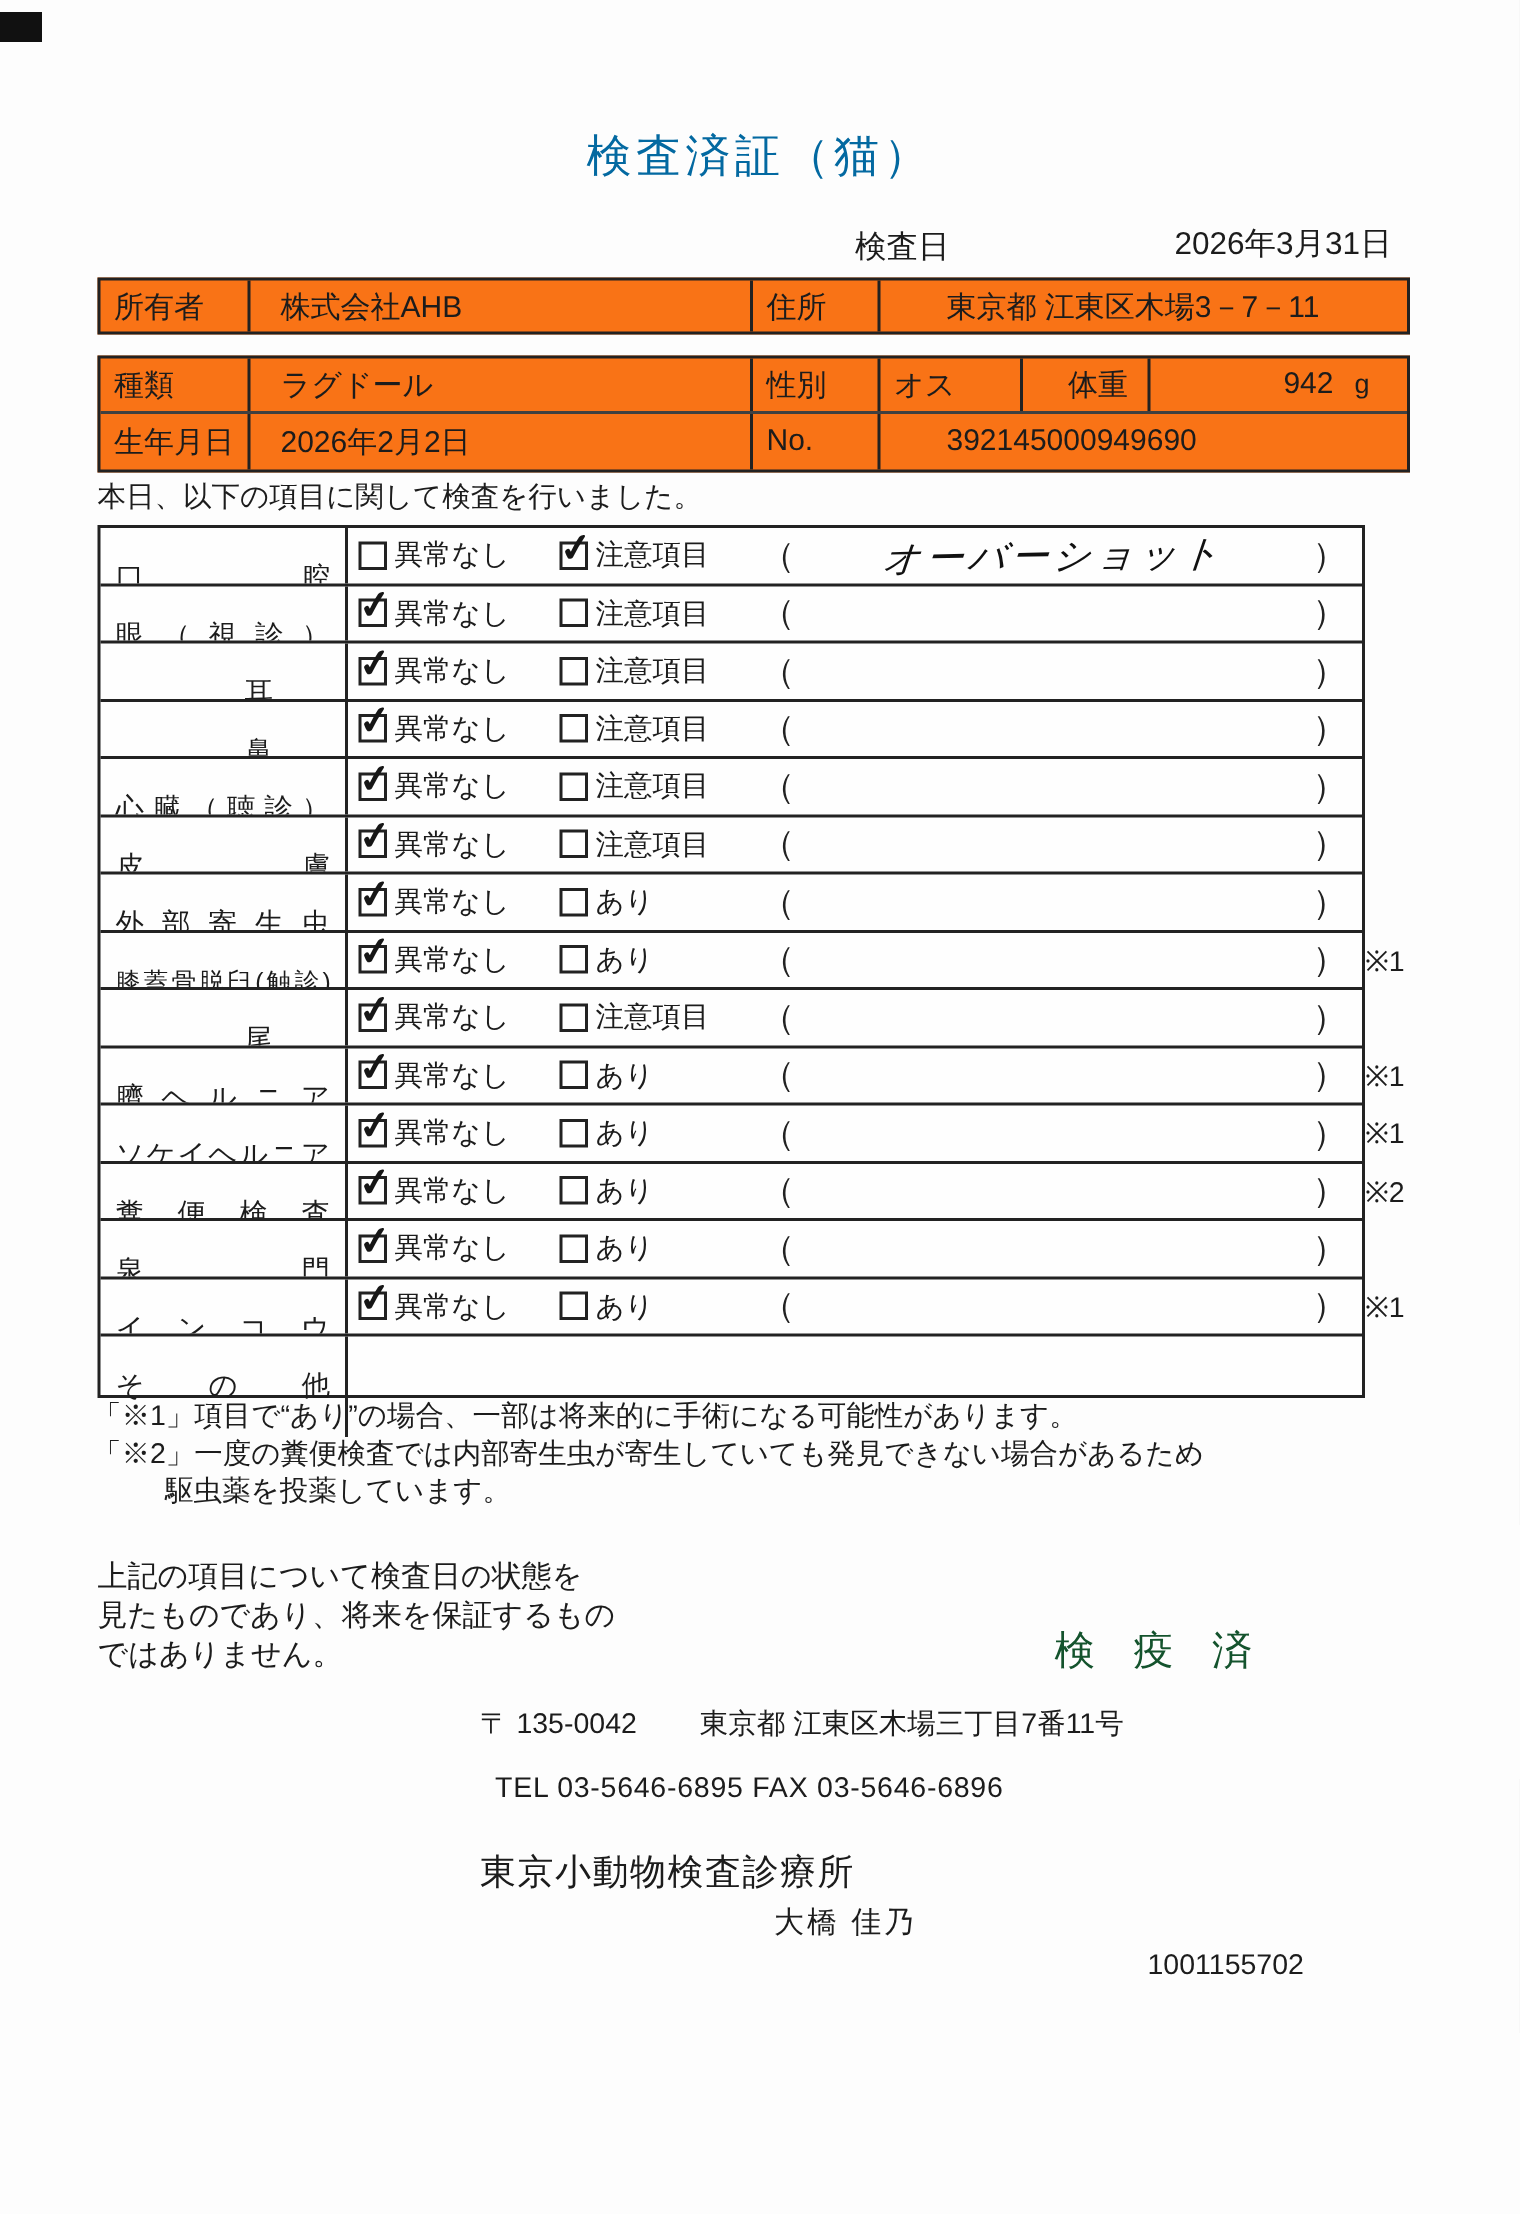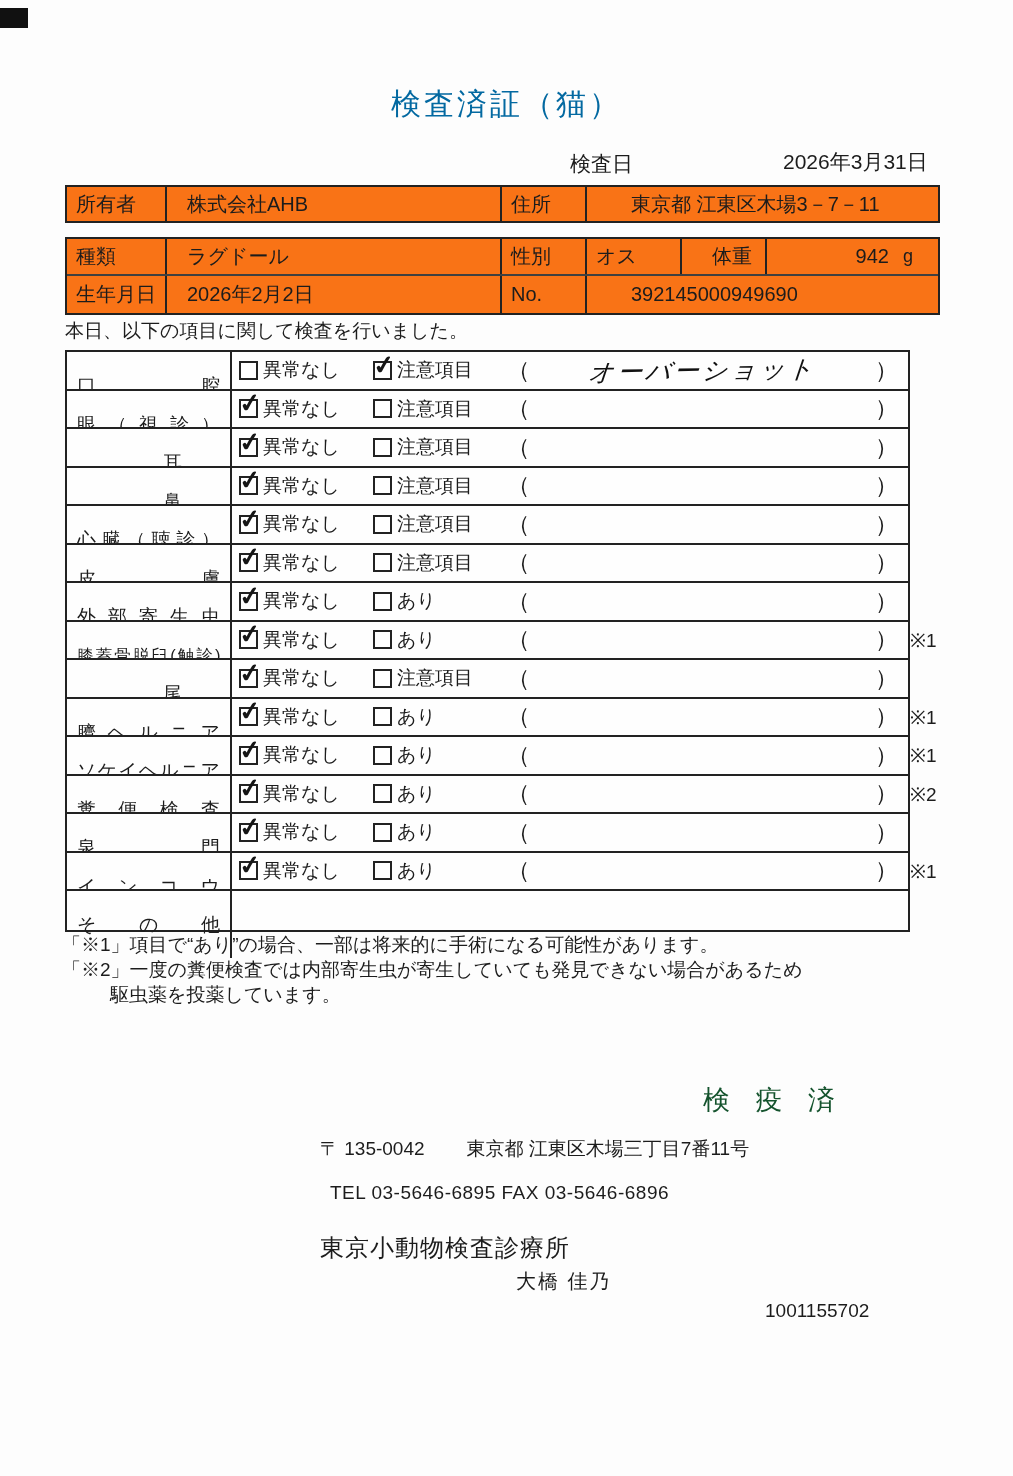--- a/index.html
+++ b/index.html
@@ -362,20 +362,25 @@
     </div>
 
   </div>
 
   <div class="notes">
     <div>「※1」項目で“あり”の場合、一部は将来的に手術になる可能性があります。</div>
     <div>「※2」一度の糞便検査では内部寄生虫が寄生していても発見できない場合があるため</div>
     <div class="indent">駆虫薬を投薬しています。</div>
   </div>
 
+  <div class="disclaimer">
+    <div>上記の項目について検査日の状態を</div>
+    <div>見たものであり、将来を保証するもの</div>
+    <div>ではありません。</div>
+  </div>
 
   <div class="stamp">検 疫 済</div>
 
   <div class="f-postal">
     <span>〒 135-0042</span><span class="gap"></span><span>東京都 江東区木場三丁目7番11号</span>
   </div>
   <div class="f-tel">TEL 03-5646-6895  FAX 03-5646-6896</div>
   <div class="f-clinic">東京小動物検査診療所</div>
   <div class="f-examiner">大橋 佳乃</div>
   <div class="f-code">1001155702</div>

